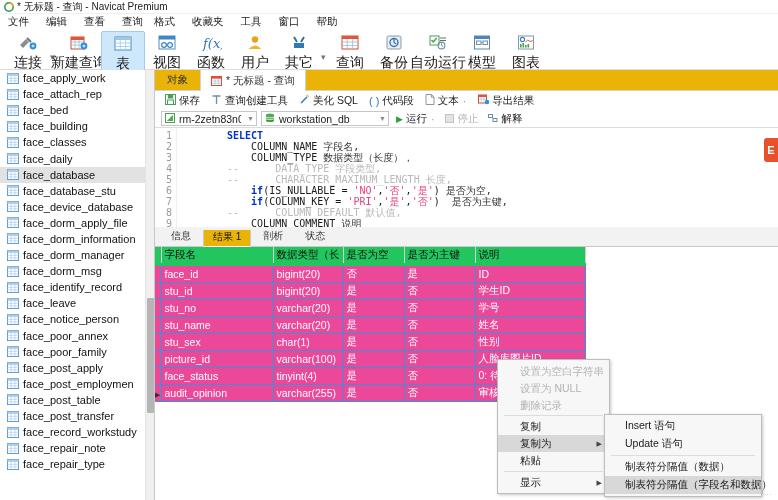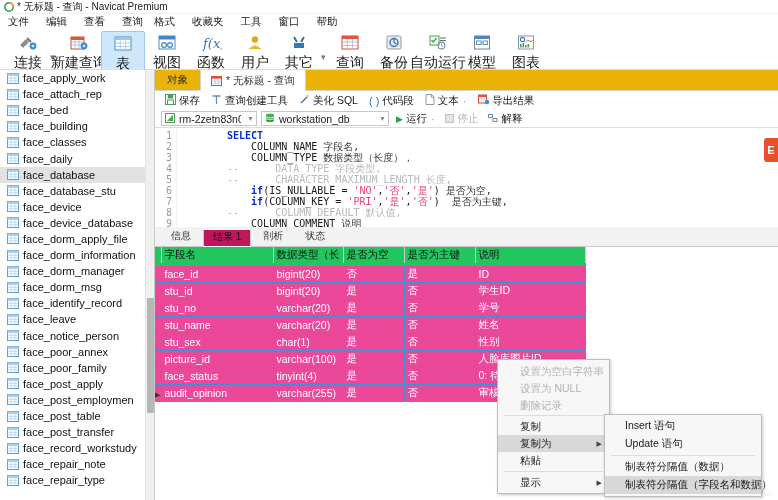--- a/index.html
+++ b/index.html
@@ -135,21 +135,21 @@
   
   .res-tabs {
     height: 17px; background: #f2f2f2; display: flex; align-items: flex-end;
     border-bottom: 1px solid #c9c9c9; padding-left: 6px; gap: 2px;
   }
   .res-tab {
     padding: 1px 9px 2px; font-size: 10px; color: #333; cursor: default;
     border: 1px solid transparent;
   }
   .res-tab.active {
-    background: #be185d; border: 1px solid #c9c9c9; border-bottom: 1px solid #ffffff;
+    background: #eab308; border: 1px solid #c9c9c9; border-bottom: 1px solid #ffffff;
     margin-bottom: -1px; color: #111;
   }
 
   
   .gridwrap { position: relative; flex: 1; background: #ffffff; overflow: hidden; }
   table.grid { border-collapse: collapse; table-layout: fixed; font-size: 10.5px; }
   table.grid th {
     background: #22c55e; border-right: 1px solid #cfcfcf; border-bottom: 3px solid #22c55e;
     font-weight: normal; text-align: left; padding: 1px 3px; height: 14px;
     color: #111; overflow: hidden; white-space: nowrap;
@@ -434,28 +434,20 @@
               </svg></span>
             <span>face_database</span>
           </div>
           <div class="tbl-row">
             <span class="tbl-ico"><svg width="12" height="11" viewBox="0 0 12 11">
                 <rect x="0.5" y="0.5" width="11" height="10" fill="#ffffff" stroke="#5f9bd0"></rect>
                 <rect x="0.5" y="0.5" width="11" height="2.4" fill="#a9cdea"></rect>
                 <path d="M0.5 5.3 h11 M0.5 7.9 h11 M4.2 2.9 v7.6 M7.9 2.9 v7.6" stroke="#a9cdea" stroke-width=".7"></path>
               </svg></span>
             <span>face_database_stu</span>
-          </div>
-          <div class="tbl-row">
-            <span class="tbl-ico"><svg width="12" height="11" viewBox="0 0 12 11">
-                <rect x="0.5" y="0.5" width="11" height="10" fill="#ffffff" stroke="#5f9bd0"></rect>
-                <rect x="0.5" y="0.5" width="11" height="2.4" fill="#a9cdea"></rect>
-                <path d="M0.5 5.3 h11 M0.5 7.9 h11 M4.2 2.9 v7.6 M7.9 2.9 v7.6" stroke="#a9cdea" stroke-width=".7"></path>
-              </svg></span>
-            <span>face_device</span>
           </div>
           <div class="tbl-row">
             <span class="tbl-ico"><svg width="12" height="11" viewBox="0 0 12 11">
                 <rect x="0.5" y="0.5" width="11" height="10" fill="#ffffff" stroke="#5f9bd0"></rect>
                 <rect x="0.5" y="0.5" width="11" height="2.4" fill="#a9cdea"></rect>
                 <path d="M0.5 5.3 h11 M0.5 7.9 h11 M4.2 2.9 v7.6 M7.9 2.9 v7.6" stroke="#a9cdea" stroke-width=".7"></path>
               </svg></span>
             <span>face_device_database</span>
           </div>
           <div class="tbl-row">

